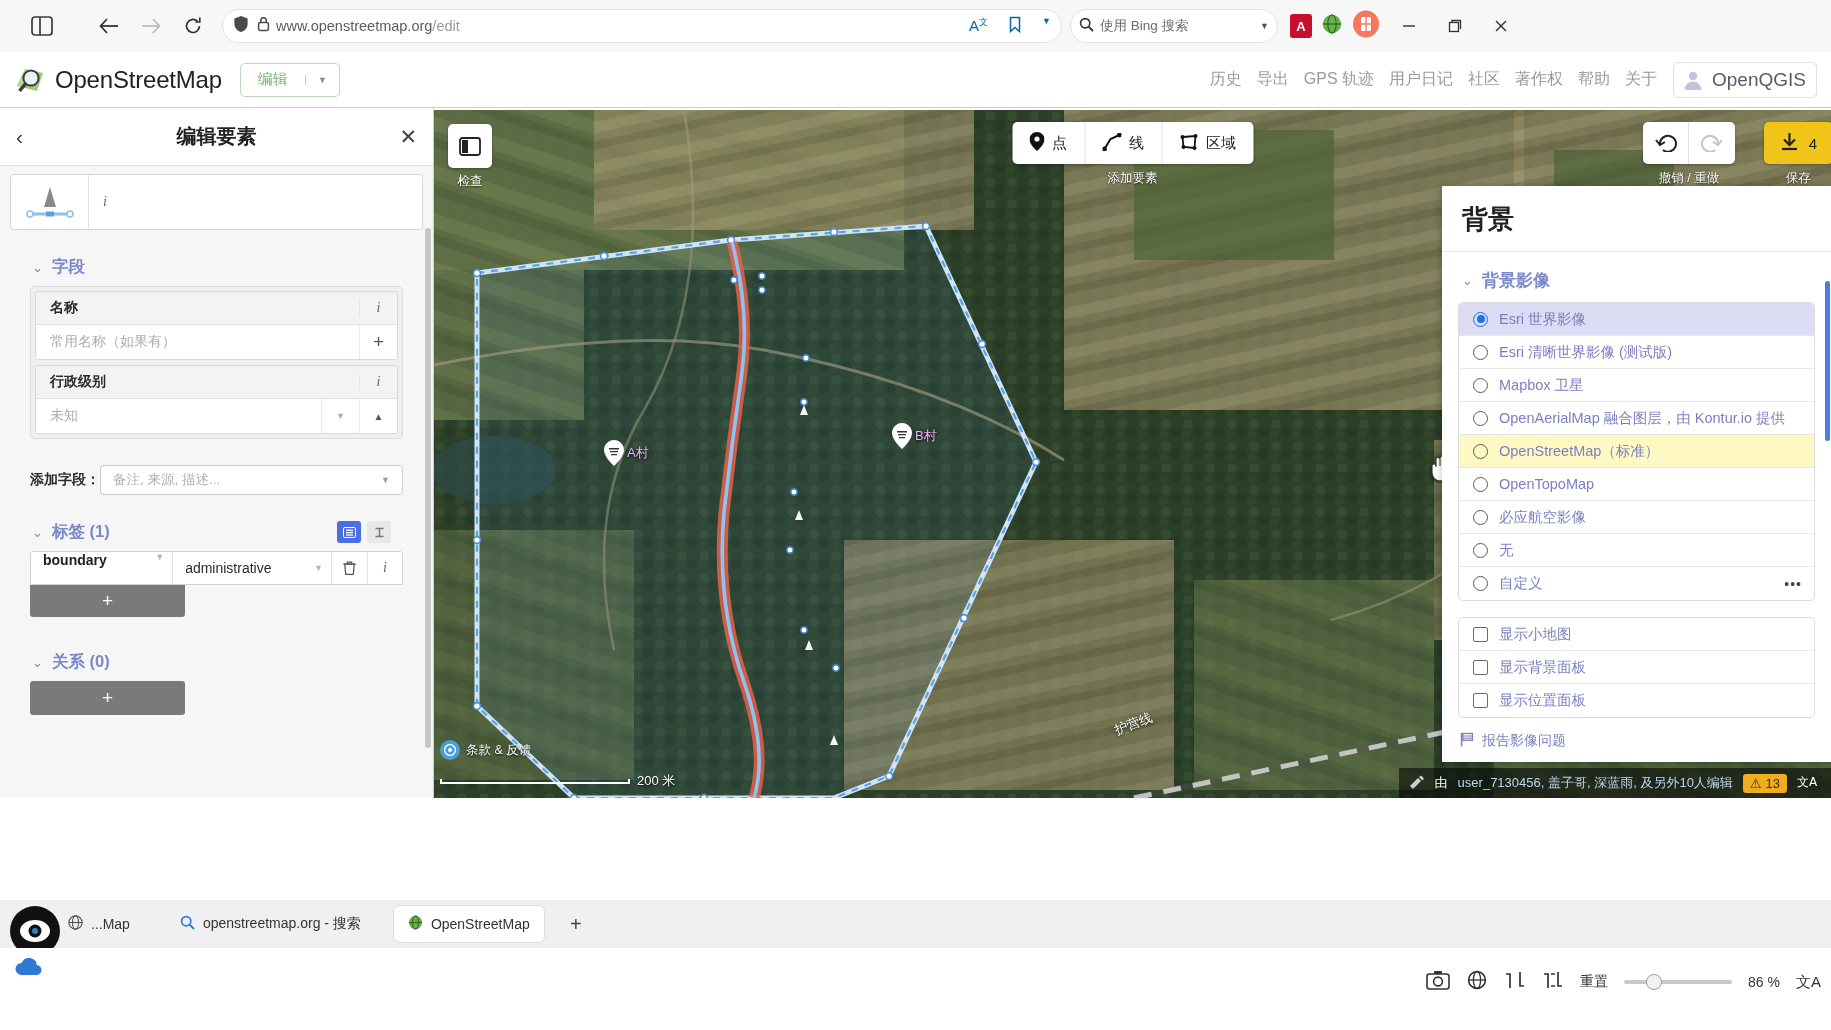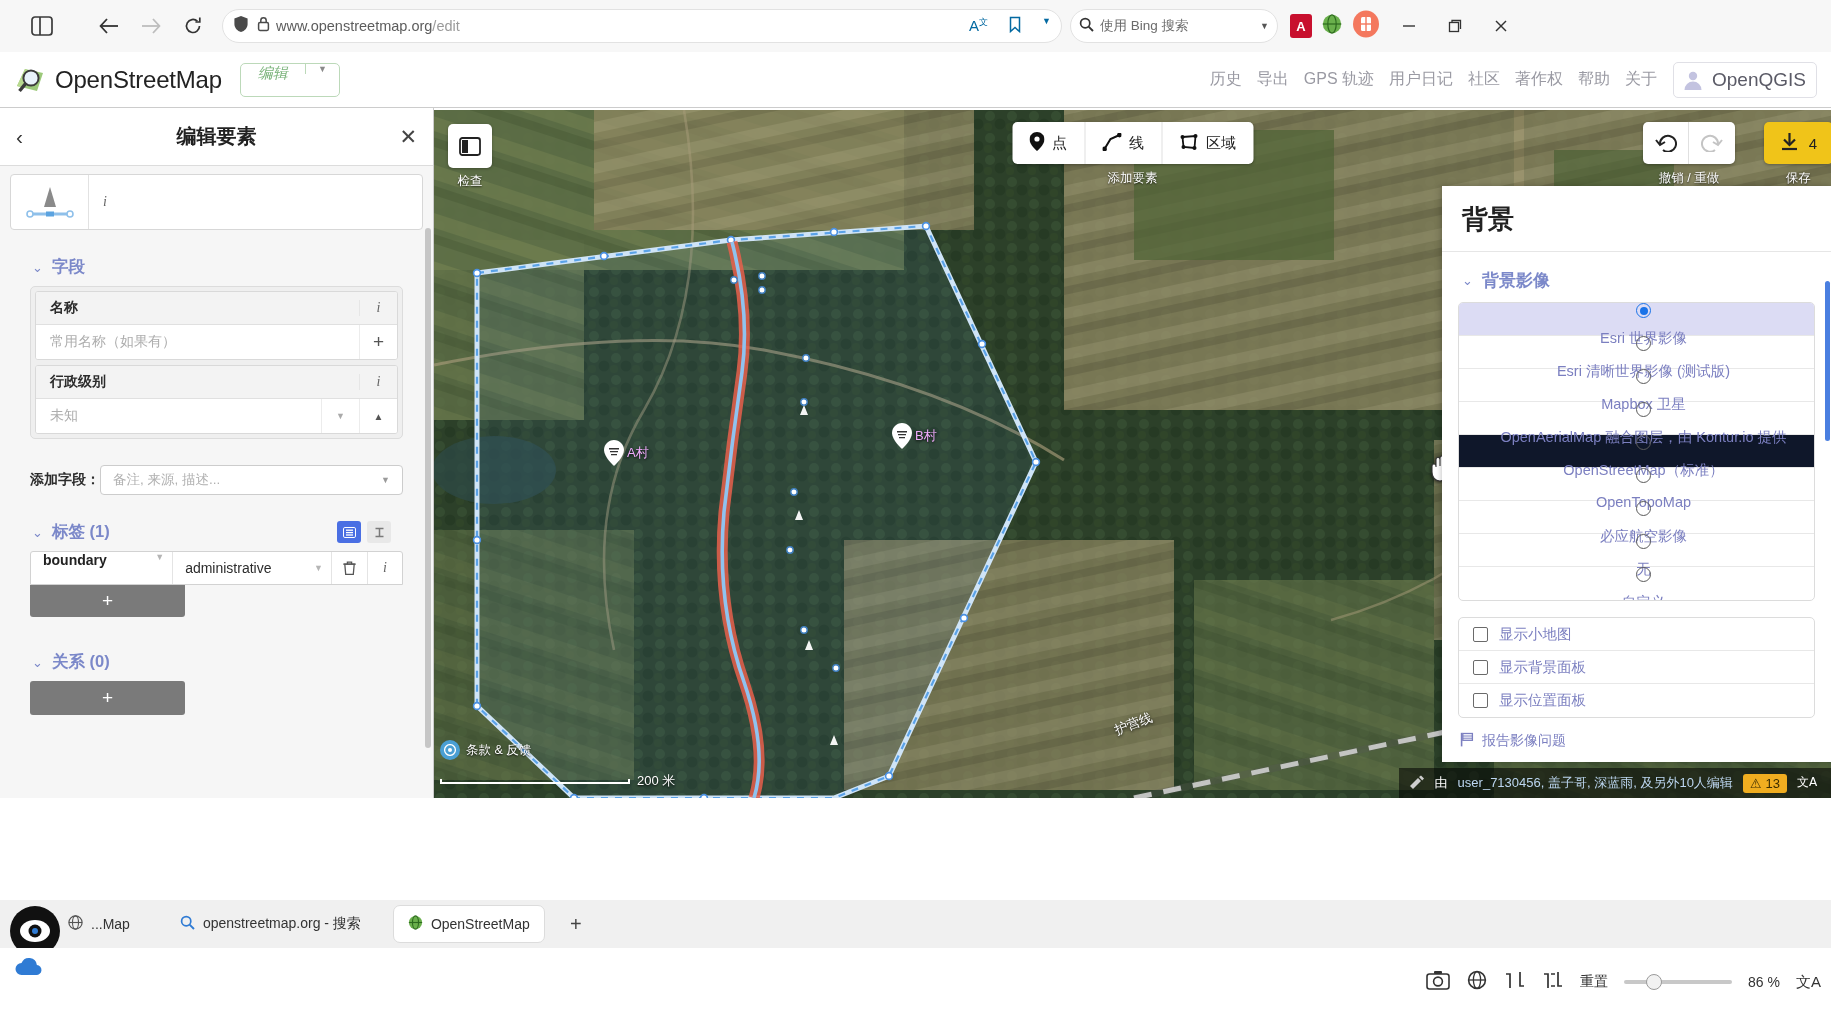--- a/index.html
+++ b/index.html
@@ -48,22 +48,22 @@
 
   
   .osm-header {
     position: absolute; top: 52px; left: 0; width: 1831px; height: 56px;
     background: #fff; border-bottom: 1px solid #ccc;
     display: flex; align-items: center; padding: 0 14px;
   }
   .osm-logo-wrap { display: flex; align-items: center; gap: 9px; }
   .osm-name { font-size: 24px; color: #222; letter-spacing: -.2px; }
   .edit-group {
-    margin-left: 18px; display: flex; align-items: flex-start; height: 34px;
-    border: 1px solid #bcd9b9; border-radius: 5px; overflow: hidden; font-style: italic;
+    margin-left: 18px; display: flex; align-items: center; height: 34px;
+    border: 1px solid #bcd9b9; border-radius: 5px; overflow: hidden;
   }
   .edit-main { padding: 0 17px; display: flex; align-items: center; font-size: 15px; color: #7ab37a; }
   .edit-caret { width: 34px; border-left: 1px solid #bcd9b9; display: flex; align-items: center; justify-content: center; color: #8a8a8a; font-size: 9px; }
   .osm-nav { margin-left: auto; display: flex; align-items: center; gap: 15px; font-size: 16px; color: #9a9aa3; }
   .osm-user {
     margin-left: 16px; height: 36px; border: 1px solid #e0e0e6; border-radius: 5px;
     display: flex; align-items: center; gap: 8px; padding: 0 10px 0 8px; font-size: 19px; color: #5a5a66;
   }
   .avatar-ic { width: 22px; height: 22px; color: #c3c3e0; }
 
@@ -172,24 +172,24 @@
   
   .bg-panel {
     position: absolute; right: 0; top: 186px; width: 389px; height: 576px;
     background: #fff; box-shadow: -1px 0 6px rgba(0,0,0,.22); overflow: hidden;
   }
   .bg-title { font-size: 26px; font-weight: bold; color: #222; padding: 16px 0 14px 20px; border-bottom: 1px solid #e6e6e6; }
   .bg-sect { display: flex; align-items: center; gap: 9px; padding: 17px 0 10px 20px; }
   .bg-sect-chev { color: #7b88c9; font-size: 13px; }
   .bg-sect-title { color: #7b88c9; font-size: 17px; font-weight: bold; }
   .radio-card { margin: 0 16px; border: 1px solid #dcdcdc; border-radius: 5px; overflow: hidden; }
-  .radio-row { height: 33px; display: flex; align-items: center; padding-left: 14px; border-bottom: 1px solid #e8e8e8; gap: 11px; font-size: 14.5px; color: #7b7fc0; flex-direction: column; }
+  .radio-row { height: 33px; display: flex; align-items: center; padding-left: 14px; border-bottom: 1px solid #e8e8e8; gap: 11px; font-size: 14.5px; color: #7b7fc0; }
   .radio-row:last-child { border-bottom: none; }
   .radio-row.sel { background: #dcdcf4; }
-  .radio-row.hl { background: #0f172a; justify-content: space-between; }
+  .radio-row.hl { background: #fef9c3; }
   .rd { width: 15px; height: 15px; border-radius: 50%; border: 1.6px solid #5a5a5a; flex: none; display: flex; align-items: center; justify-content: center; }
   .rd.on { border-color: #1a73e8; }
   .rd.on::after { content: ""; width: 8px; height: 8px; border-radius: 50%; background: #1a73e8; }
   .row-dots { margin-left: auto; padding-right: 12px; color: #444; letter-spacing: 1px; font-size: 14px; }
   .check-card { margin: 16px 16px 0 16px; border: 1px solid #dcdcdc; border-radius: 5px; overflow: hidden; }
   .check-row { height: 33px; display: flex; align-items: center; padding-left: 14px; border-bottom: 1px solid #e8e8e8; gap: 11px; font-size: 14.5px; color: #7b7fc0; }
   .check-row:last-child { border-bottom: none; }
   .ck { width: 15px; height: 15px; border: 1.6px solid #6a6a6a; border-radius: 2px; flex: none; }
   .report-row { display: flex; align-items: center; gap: 8px; padding: 14px 0 0 18px; font-size: 14px; color: #7b7fc0; }
   .bg-scroll { position: absolute; right: 1px; top: 95px; width: 5px; height: 160px; background: #4a7fe0; border-radius: 3px; }

